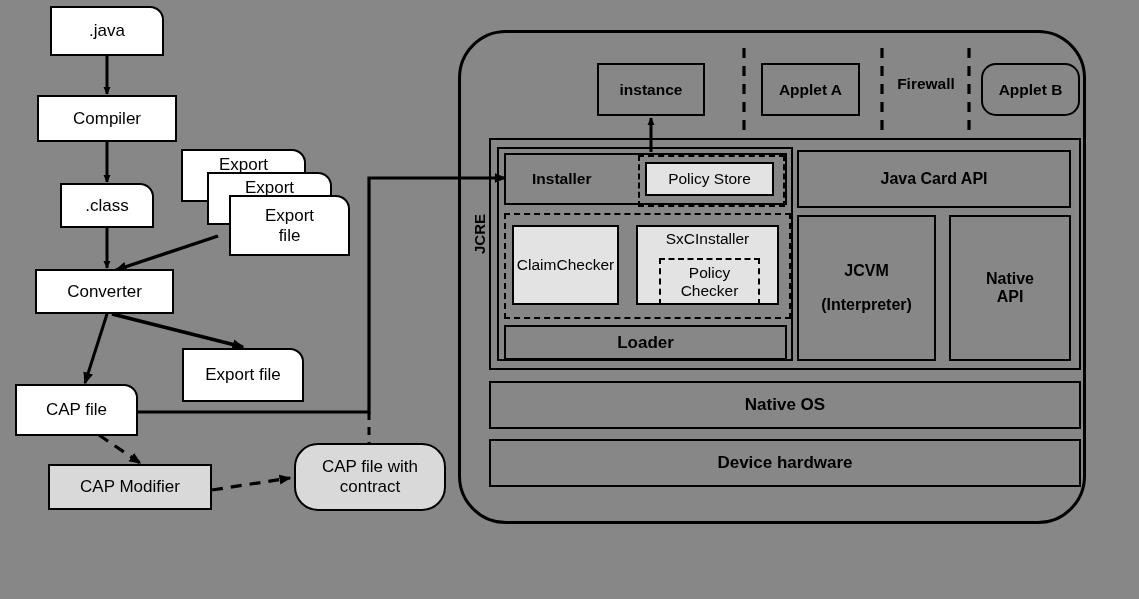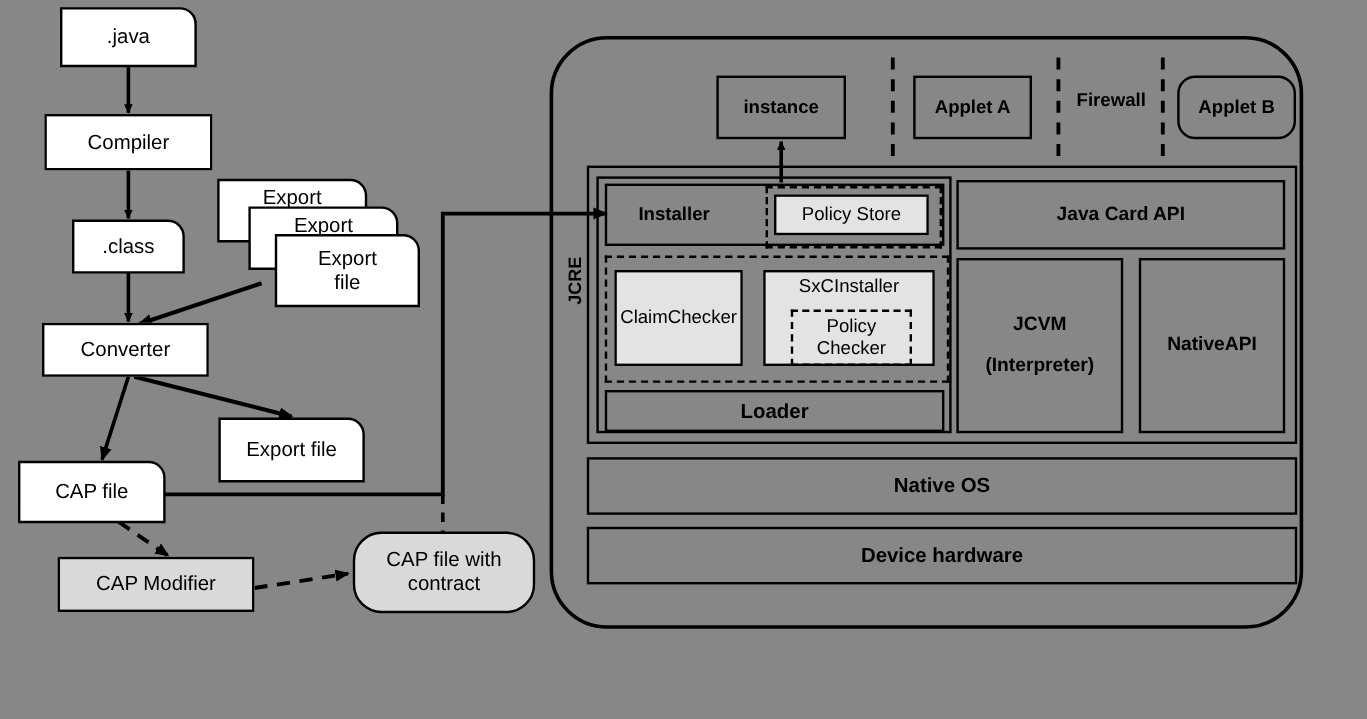--- a/index.html
+++ b/index.html
@@ -172,21 +172,21 @@
   </div>
 
   <div class="node transparent" style="left:504px;top:325px;width:283px;height:35px;font-size:17px;">
     <span class="bold">Loader</span>
   </div>
 
   <div class="node transparent" style="left:797px;top:215px;width:139px;height:146px;font-size:16px;flex-direction:column;gap:15px;">
     <span class="bold">JCVM</span>
     <span class="bold">(Interpreter)</span>
   </div>
-  <div class="node transparent" style="left:949px;top:215px;width:122px;height:146px;font-size:16px;flex-direction:row;">
+  <div class="node transparent" style="left:949px;top:215px;width:122px;height:146px;font-size:16px;flex-direction:column;">
     <span class="bold">Native</span>
     <span class="bold">API</span>
   </div>
 
   <div class="node transparent" style="left:489px;top:381px;width:592px;height:48px;font-size:17px;">
     <span class="bold">Native OS</span>
   </div>
   <div class="node transparent" style="left:489px;top:439px;width:592px;height:48px;font-size:17px;">
     <span class="bold">Device hardware</span>
   </div>

